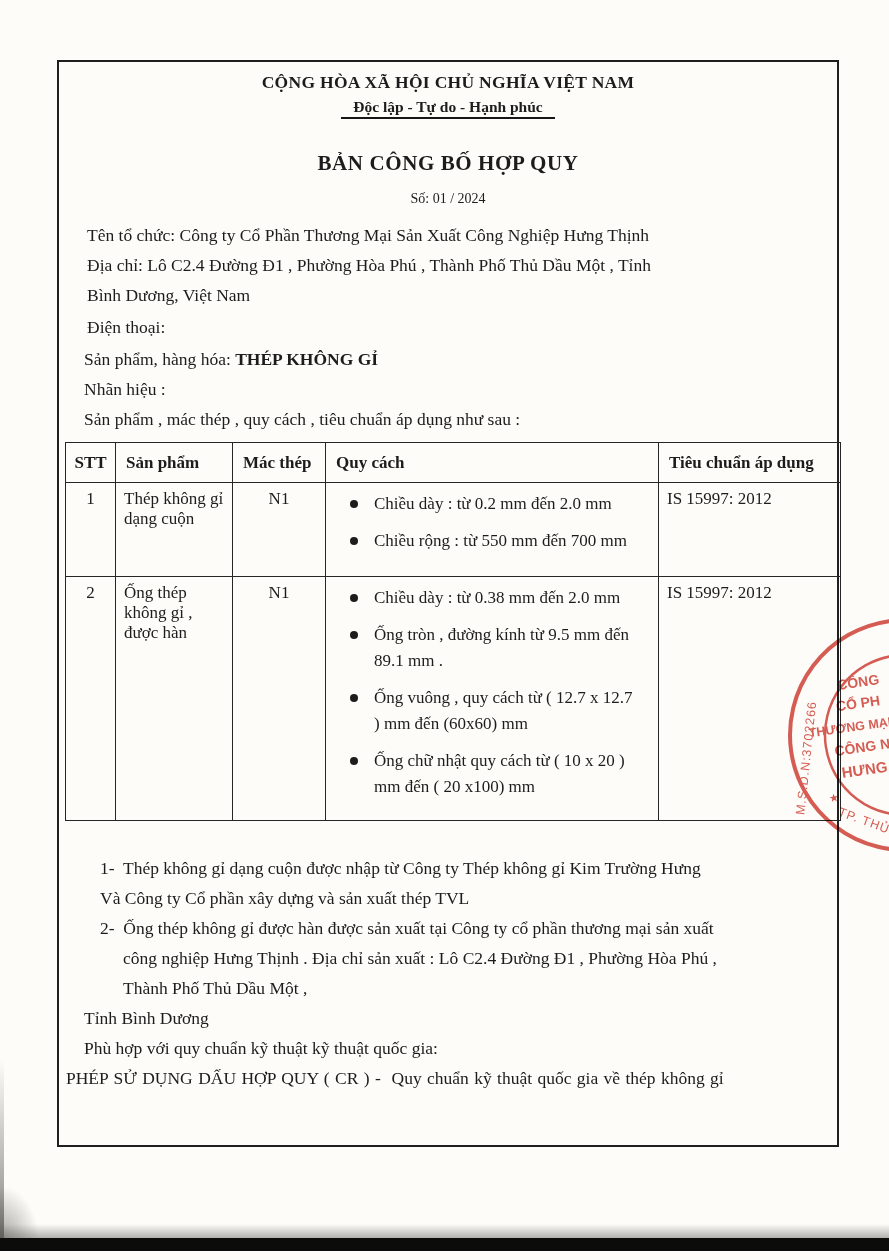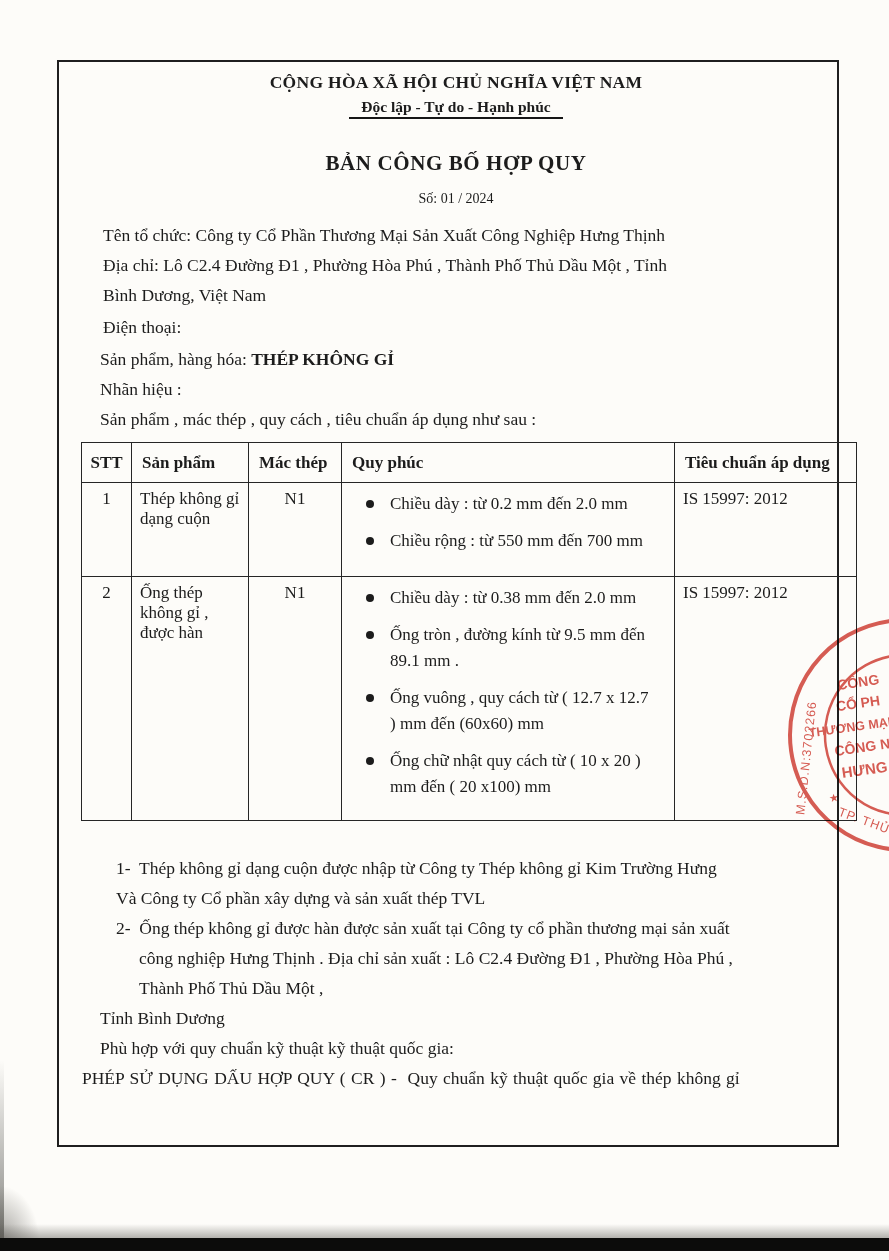--- a/index.html
+++ b/index.html
@@ -1,21 +1,21 @@
 <!DOCTYPE html>
 <html><head>
 <meta charset="utf-8">
 <style>
   * { margin:0; padding:0; box-sizing:border-box; }
   html,body { width:889px; height:1260px; }
   body { font-family:"Liberation Serif","DejaVu Serif",serif; color:#1c1c1c; background:#ffffff; }
   .screen { position:relative; width:889px; height:1260px; overflow:hidden; background:#fdfcf9; }
 
   .doc-border { position:absolute; left:57px; top:60px; width:782px; height:1087px;
-                border:2px solid #1f1f1f; padding-top:8px; background:transparent;padding-left:16px; }
+                border:2px solid #1f1f1f; padding-top:8px; background:transparent; }
 
   .center { text-align:center; }
   .nat-header { font-weight:bold; font-size:17.5px; line-height:24px; letter-spacing:.3px; }
   .motto { margin-top:2px; font-size:15.5px; line-height:22px; font-weight:bold; }
   .motto span { border-bottom:2px solid #161616; padding:0 12px 2px 12px; }
   .doc-title { margin-top:30px; font-size:21px; font-weight:bold; line-height:30px; letter-spacing:.6px; }
   .doc-no { margin-top:8px; font-size:14px; line-height:26px; }
 
   .body-text { font-size:17.5px; line-height:30px; }
   .ind0 { margin-left:28px; margin-right:18px; }
@@ -89,21 +89,21 @@
           <col style="width:117px">
           <col style="width:93px">
           <col style="width:333px">
           <col style="width:182px">
       </colgroup>
       <thead>
         <tr>
           <th class="h-stt">STT</th>
           <th>Sản phẩm</th>
           <th>Mác thép</th>
-          <th>Quy phúc</th>
+          <th>Quy cách</th>
           <th>Tiêu chuẩn áp dụng</th>
         </tr>
       </thead>
       <tbody>
         <tr class="r1">
           <td class="c-stt">1</td>
           <td>Thép không gỉ dạng cuộn</td>
           <td class="c-mt">N1</td>
           <td>
             <div class="bullets">

